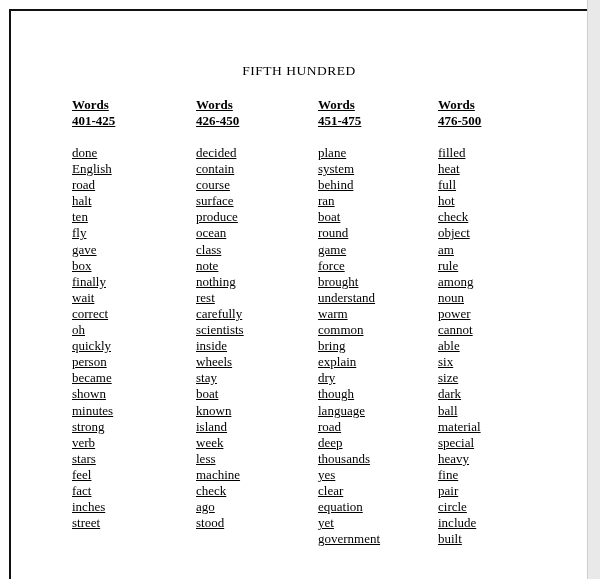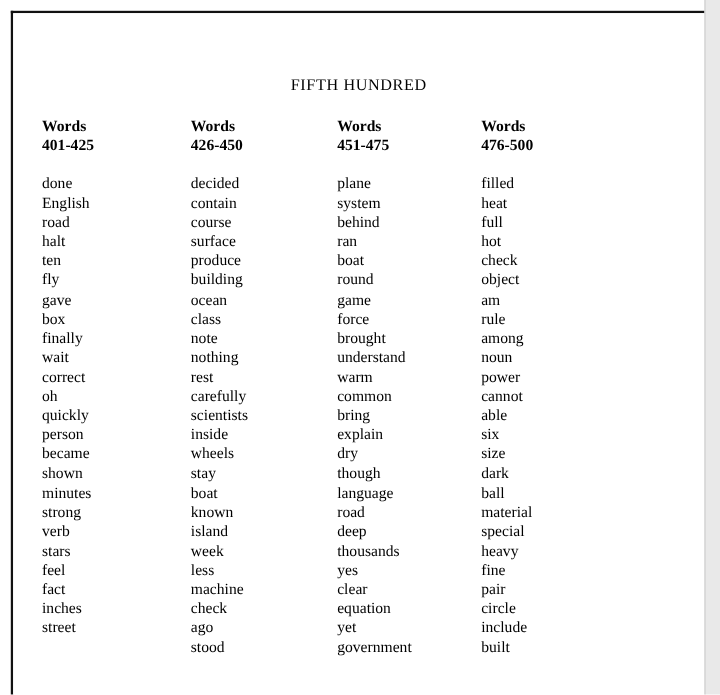--- a/index.html
+++ b/index.html
@@ -48,22 +48,23 @@
     margin: 0;
     margin-top: 52px;
     text-align: center;
     font-size: 13.5px;
     font-weight: normal;
     letter-spacing: 0.5px;
     color: #000000;
   }
   .columns {
     display: flex;
-    padding-left: 24px;
+    padding-left: 61px;
     margin-top: 18px;
+    text-decoration: underline;
   }
   .col {
     box-sizing: border-box;
   }
   .col-1 { width: 124px; }
   .col-2 { width: 122px; }
   .col-3 { width: 120px; }
   .col-4 { width: 120px; }
   .col-header {
     font-weight: bold;
@@ -118,21 +119,20 @@
         <div class="col col-2">
           <div class="col-header">
             <div>Words</div>
             <div>426-450</div>
           </div>
           <div class="word">decided</div>
           <div class="word">contain</div>
           <div class="word">course</div>
           <div class="word">surface</div>
           <div class="word">produce</div>
-          <div class="word">building</div>
           <div class="word">ocean</div>
           <div class="word">class</div>
           <div class="word">note</div>
           <div class="word">nothing</div>
           <div class="word">rest</div>
           <div class="word">carefully</div>
           <div class="word">scientists</div>
           <div class="word">inside</div>
           <div class="word">wheels</div>
           <div class="word">stay</div>

